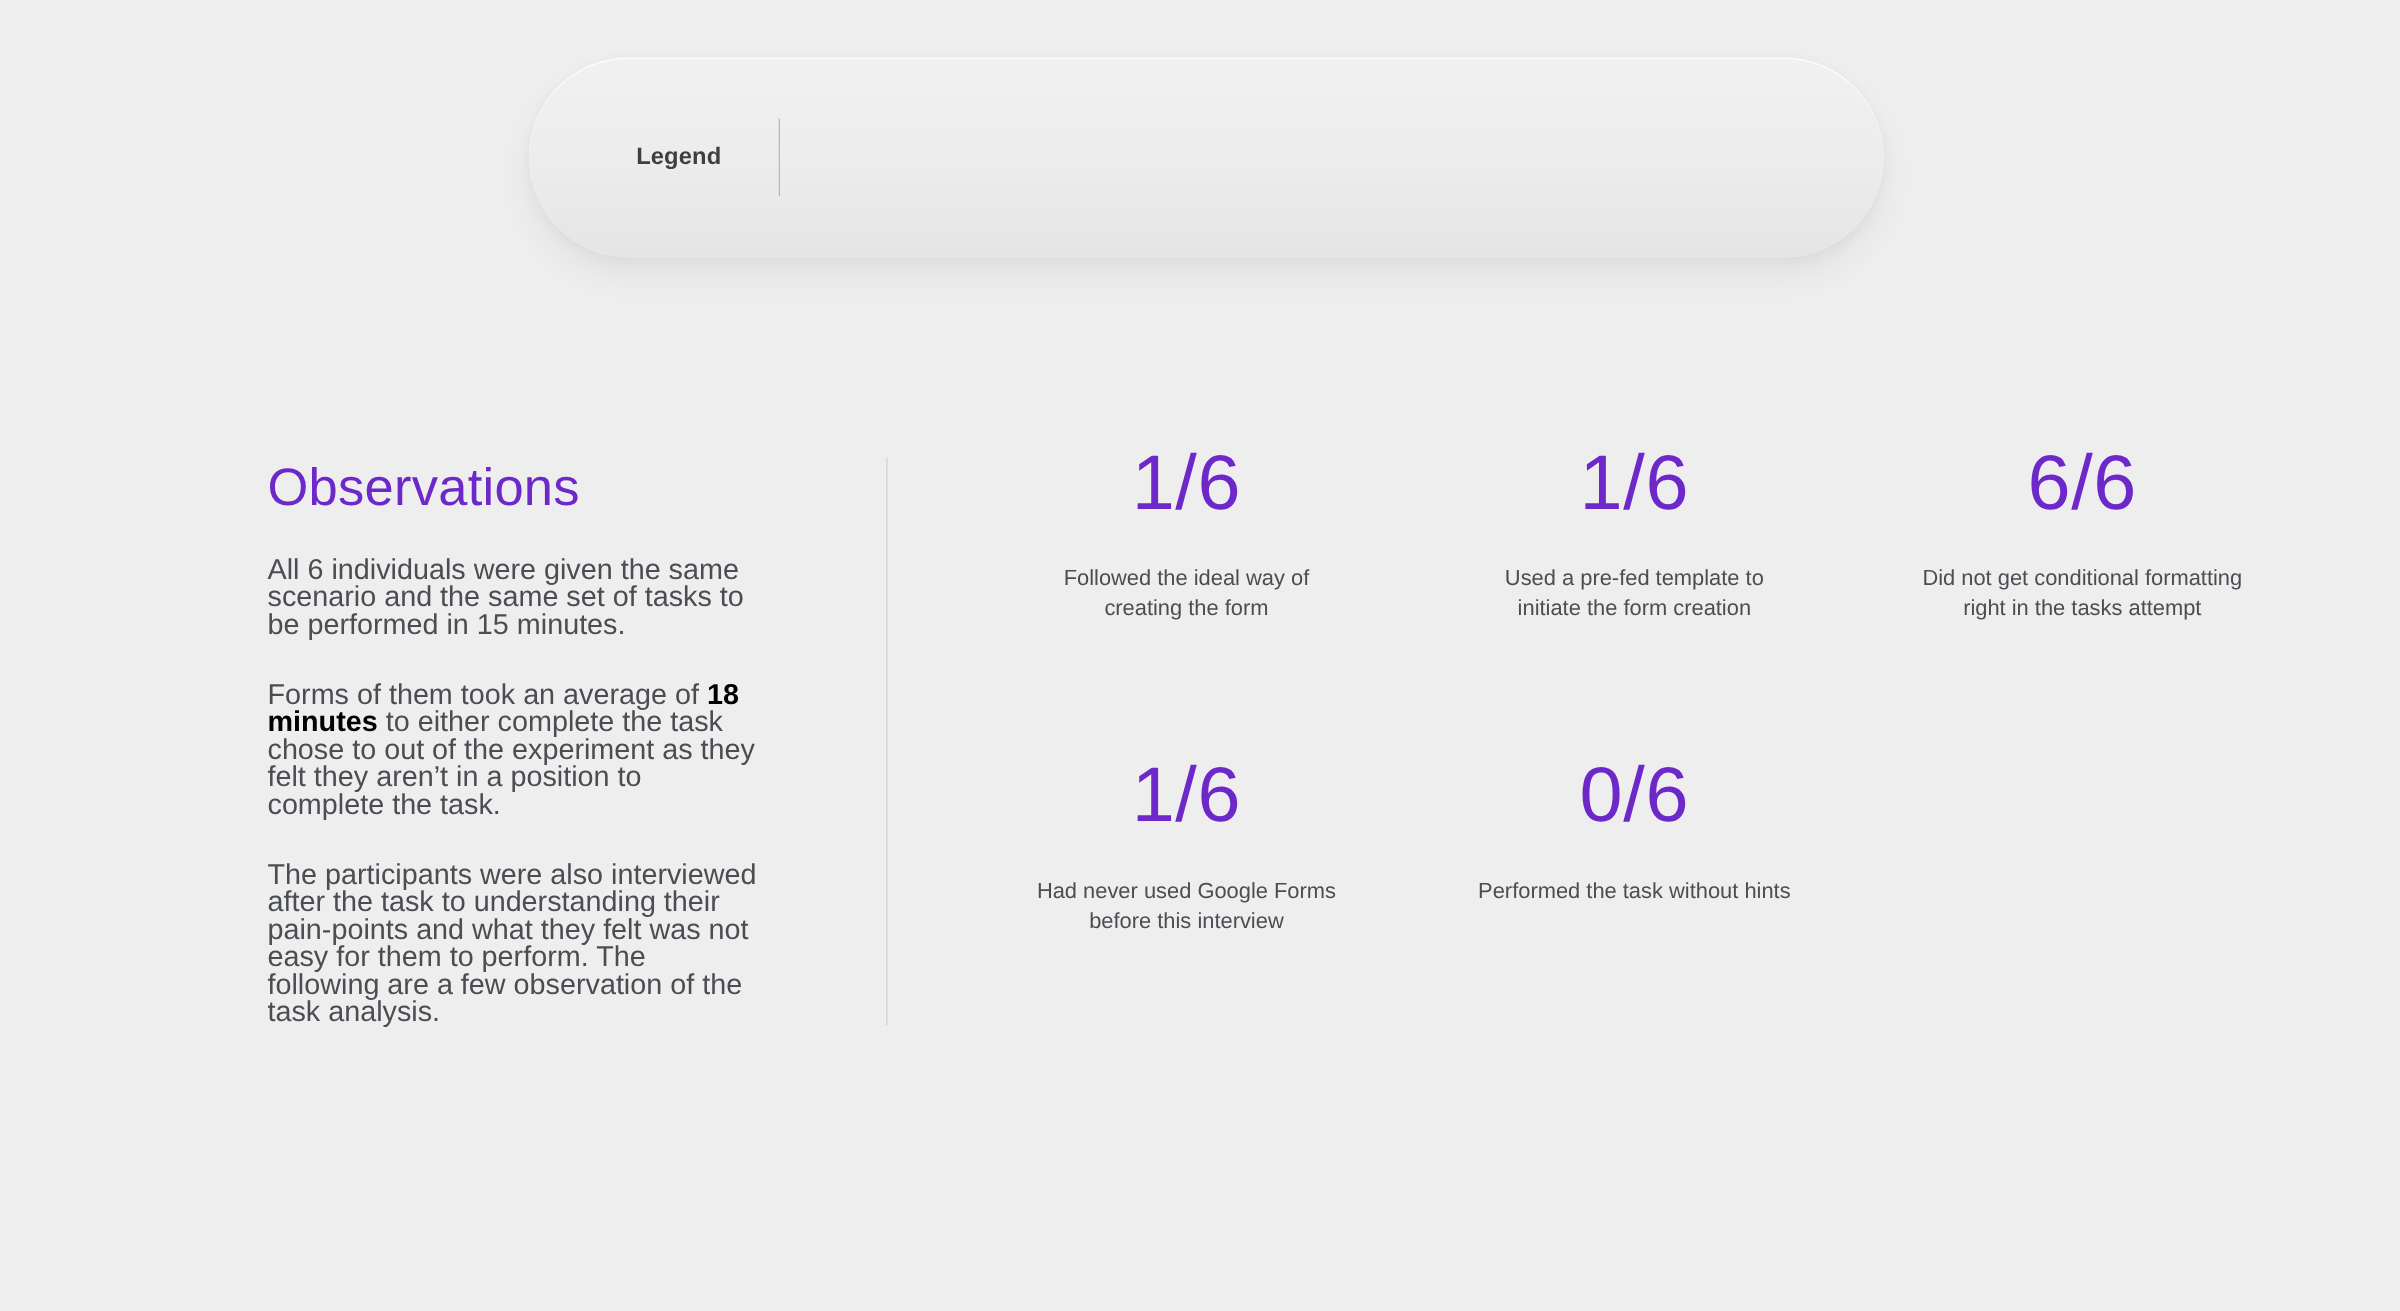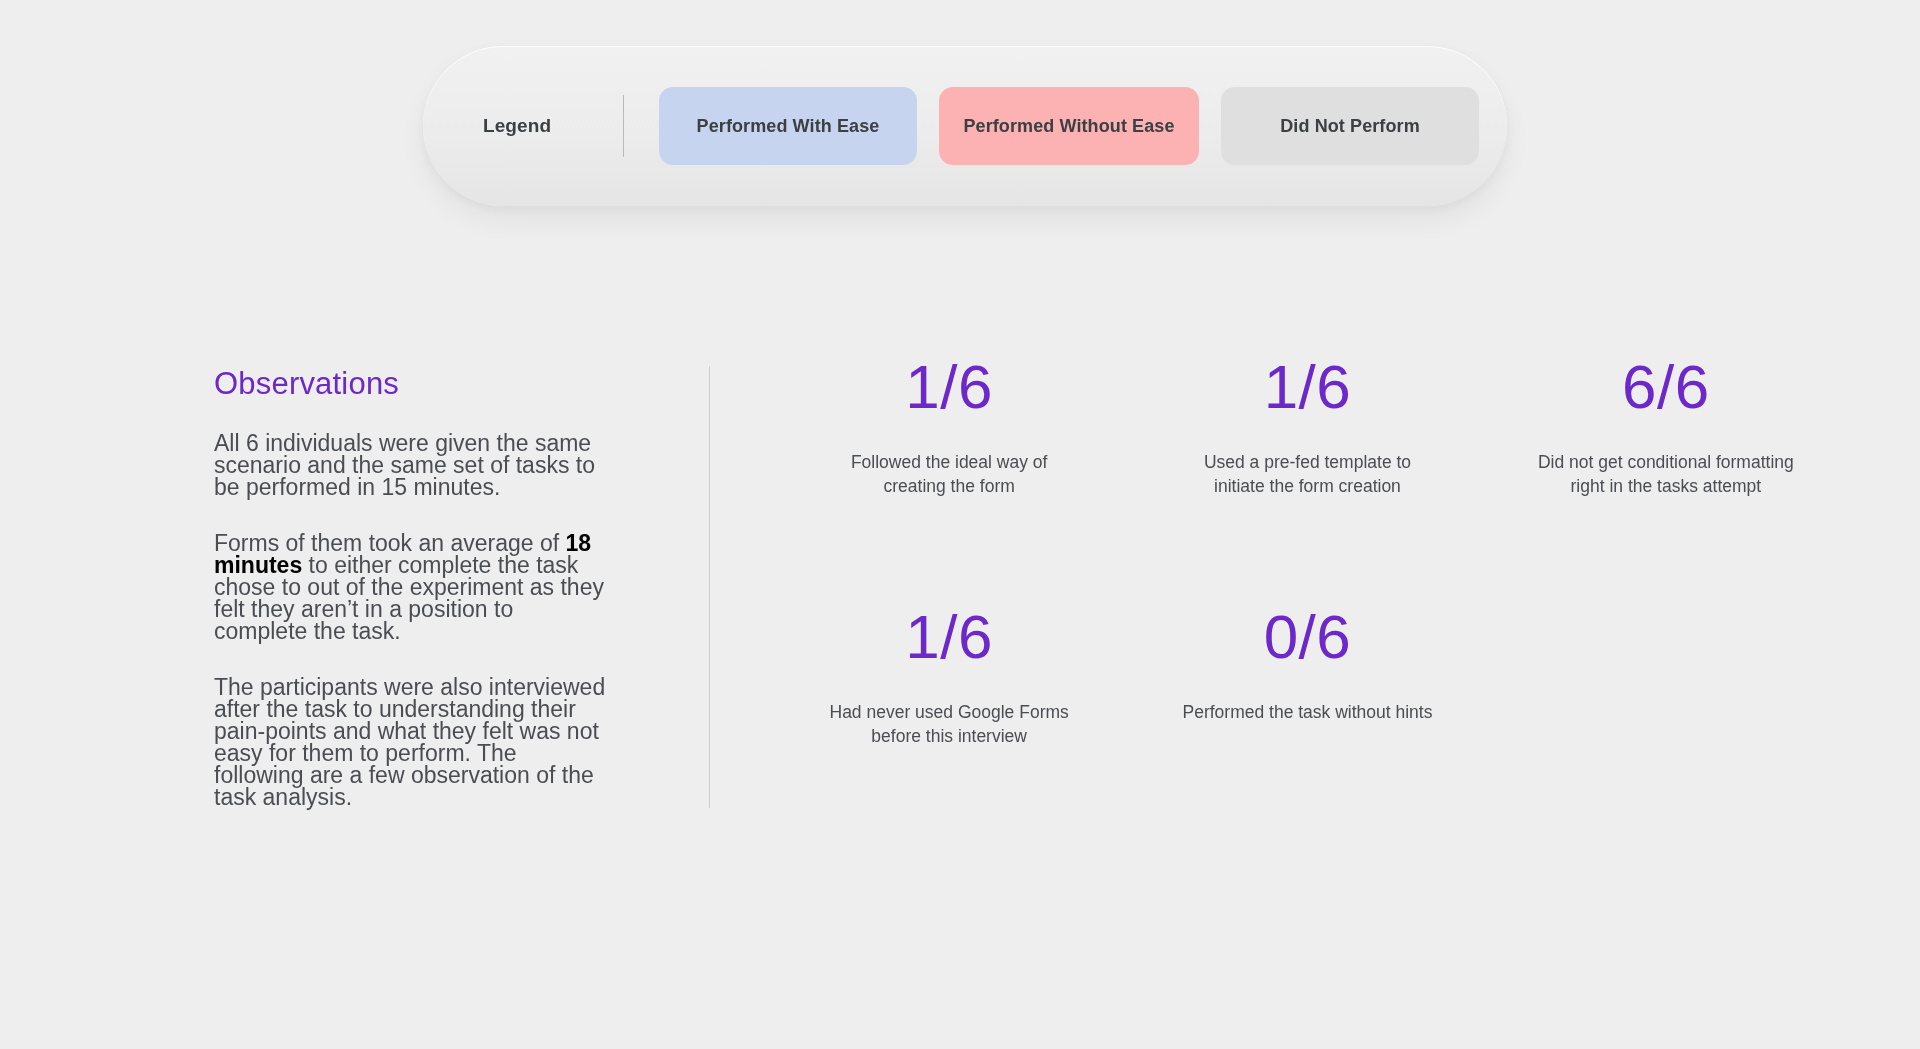--- a/index.html
+++ b/index.html
@@ -33,20 +33,21 @@
     box-sizing: border-box;
     padding-left: 60px;
   }
   .legend-label {
     font-size: 19px;
     font-weight: 700;
     color: #3c4043;
     letter-spacing: 0.1px;
     white-space: nowrap;
     width: 120px;
+    text-align: center;
   }
   .legend-divider {
     width: 1px;
     height: 62px;
     background: #b9b9b9;
     margin: 0 35px 0 20px;
     flex: none;
   }
   .legend-chips {
     display: flex;
@@ -80,21 +81,21 @@
     display: flex;
     align-items: flex-start;
   }
 
   .obs-col {
     width: 495px;
     margin-left: 214px;
     flex: none;
   }
   .obs-title {
-    font-size: 31px;
+    font-size: 42px;
     font-weight: 400;
     color: #6d28c9;
     margin: 0 0 30px 0;
     letter-spacing: 0.2px;
   }
   .obs-para {
     font-size: 23px;
     line-height: 22px;
     color: #4a4d52;
     margin: 0 0 34px 0;
@@ -143,25 +144,20 @@
     max-width: 260px;
     margin: 0 auto;
   }
 </style>
 </head>
 <body>
 
 <div class="legend-bar">
   <div class="legend-label">Legend</div>
   <div class="legend-divider"></div>
-  <div class="legend-chips">
-    <div class="chip chip-ease">Performed With Ease</div>
-    <div class="chip chip-noease">Performed Without Ease</div>
-    <div class="chip chip-notperf">Did Not Perform</div>
-  </div>
 </div>
 
 <div class="content">
 
   <div class="obs-col">
     <h1 class="obs-title">Observations</h1>
 
     <p class="obs-para">
       <span>All 6 individuals were given the same scenario and the same set of tasks to be performed in 15 minutes.</span>
     </p>

